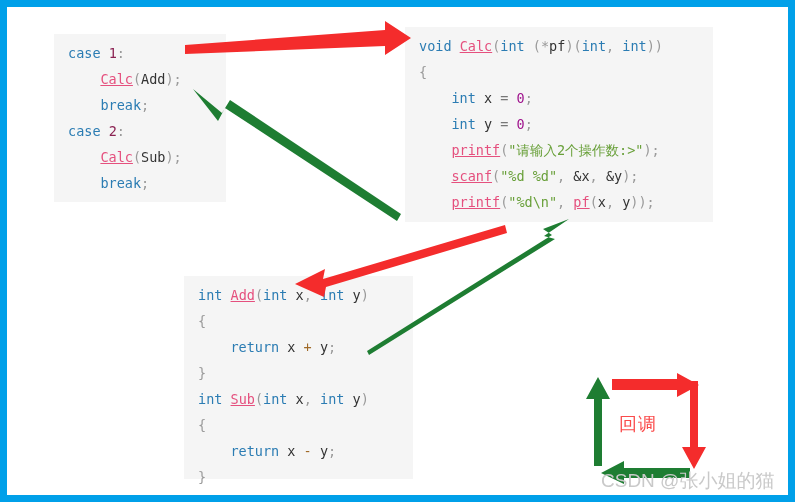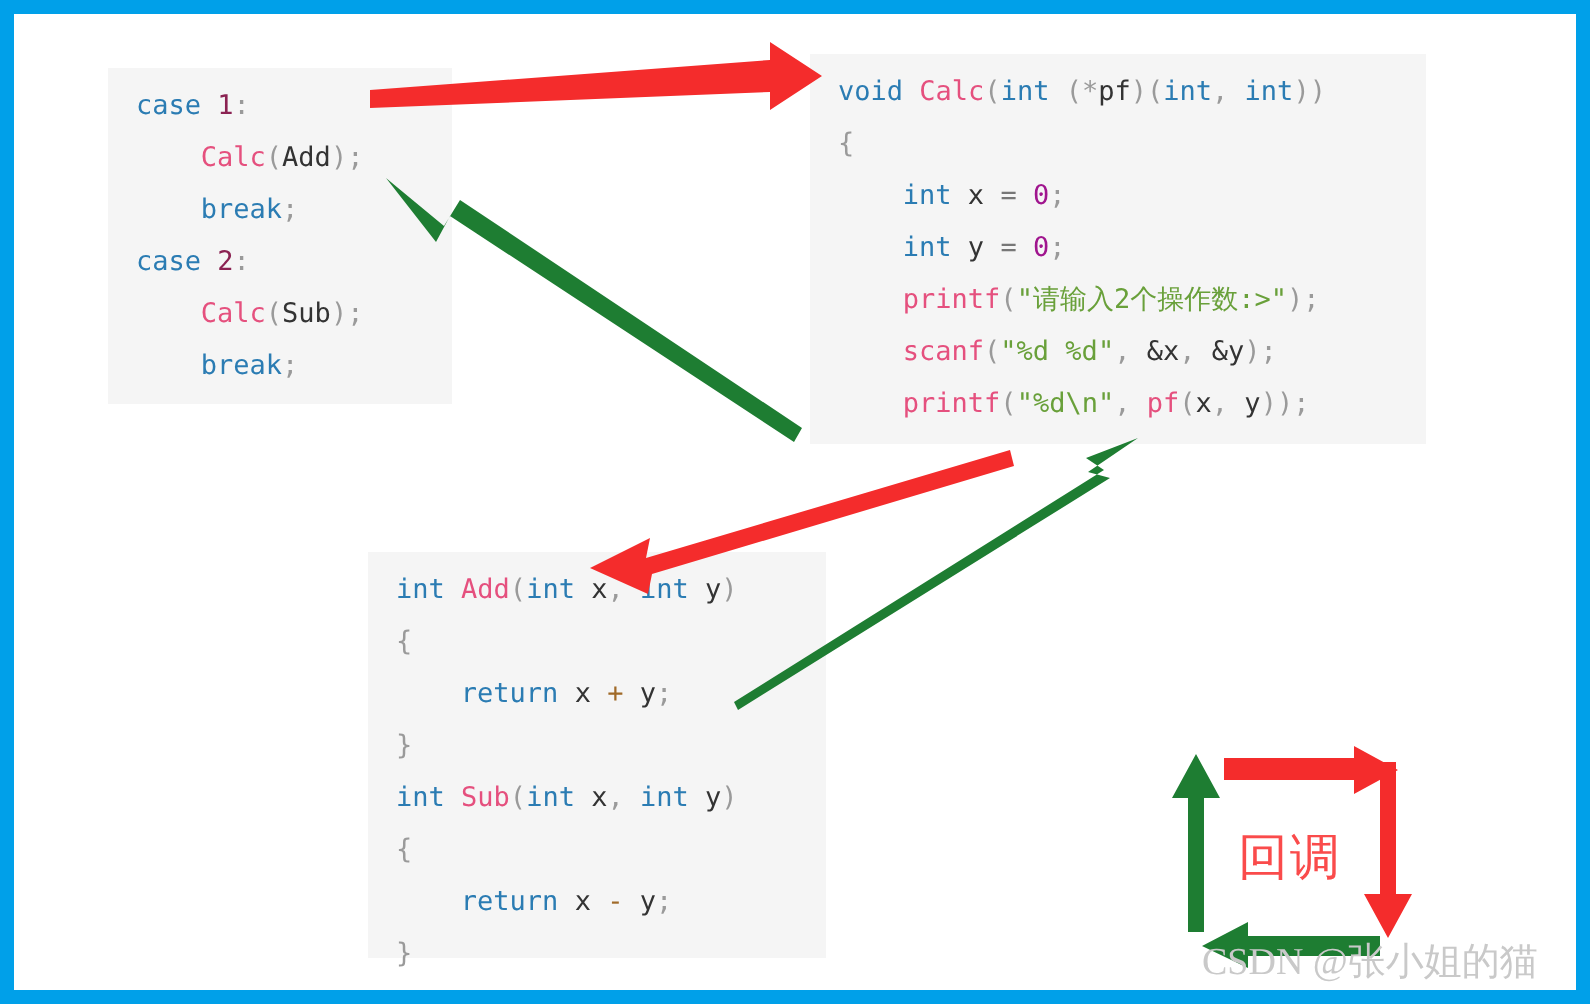--- a/index.html
+++ b/index.html
@@ -40,21 +40,21 @@
   }
   #block-switch  { left: 47px;  top: 27px;  width: 172px; height: 168px; }
   #block-calc    { left: 398px; top: 20px;  width: 308px; height: 195px; }
   #block-addsub  { left: 177px; top: 269px; width: 229px; height: 203px; }
 
   .ln { display: block; height: 26px; }
   .ind1 { padding-left: 2.4em; }
 
   
   .kw    { color: #2b7cb3; }            
-  .fn    { color: #e5507e; }            
+  .fn    { color: #e5507e; text-decoration: underline; }            
   .punc  { color: #9a9a9a; }            
   .str   { color: #69a03a; }            
   .num   { color: #a0158e; }            
   .numdk { color: #8b2252; }            
   .id    { color: #333333; }            
   .op    { color: #a06a28; }            
   .eq    { color: #777777; }
 
   
   svg.arrows {
@@ -64,31 +64,31 @@
     height: 488px;
     pointer-events: none;
   }
 
   
   #callback-label {
     position: absolute;
     left: 612px;
     top: 405px;
     font-family: "DejaVu Sans", sans-serif;
-    font-size: 25px;
+    font-size: 18px;
     color: #fa4b4b;
     letter-spacing: 1px;
     text-align: center;
   }
   
   #watermark {
     position: absolute;
     left: 594px;
     top: 461px;
-    font-family: Liberation Serif, serif;
+    font-family: Liberation Sans, sans-serif;
     font-size: 19px;
     color: #c9c9c9;
     white-space: nowrap;
   }
 </style>
 </head>
 <body>
 
 <div id="canvas">
   <div class="inner">

